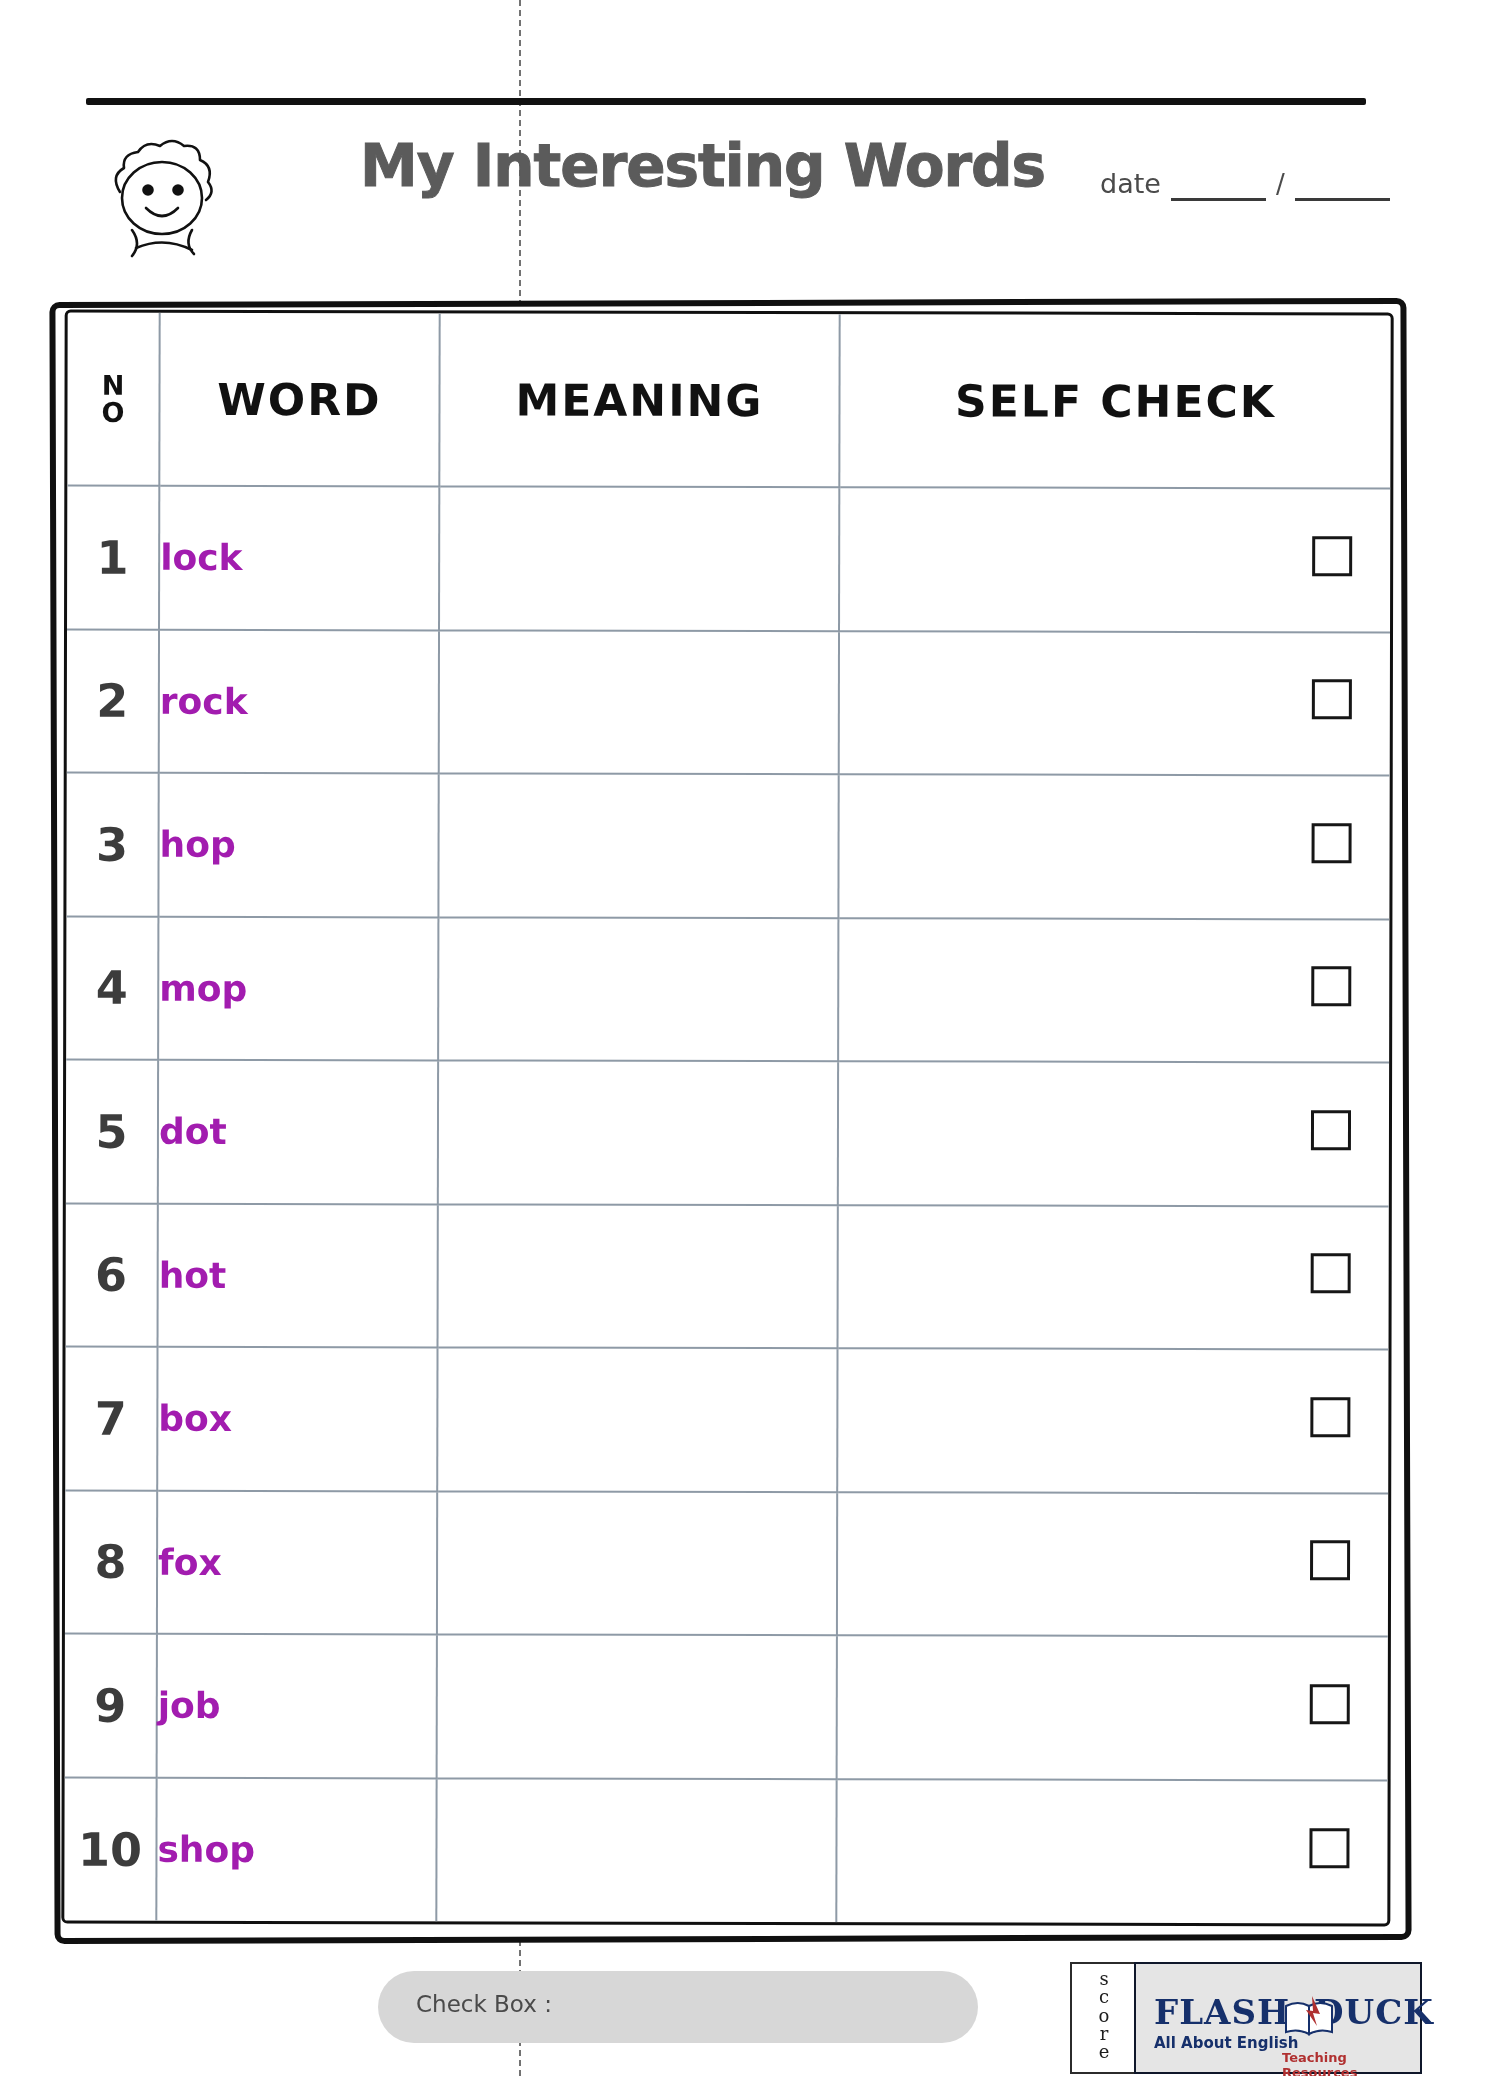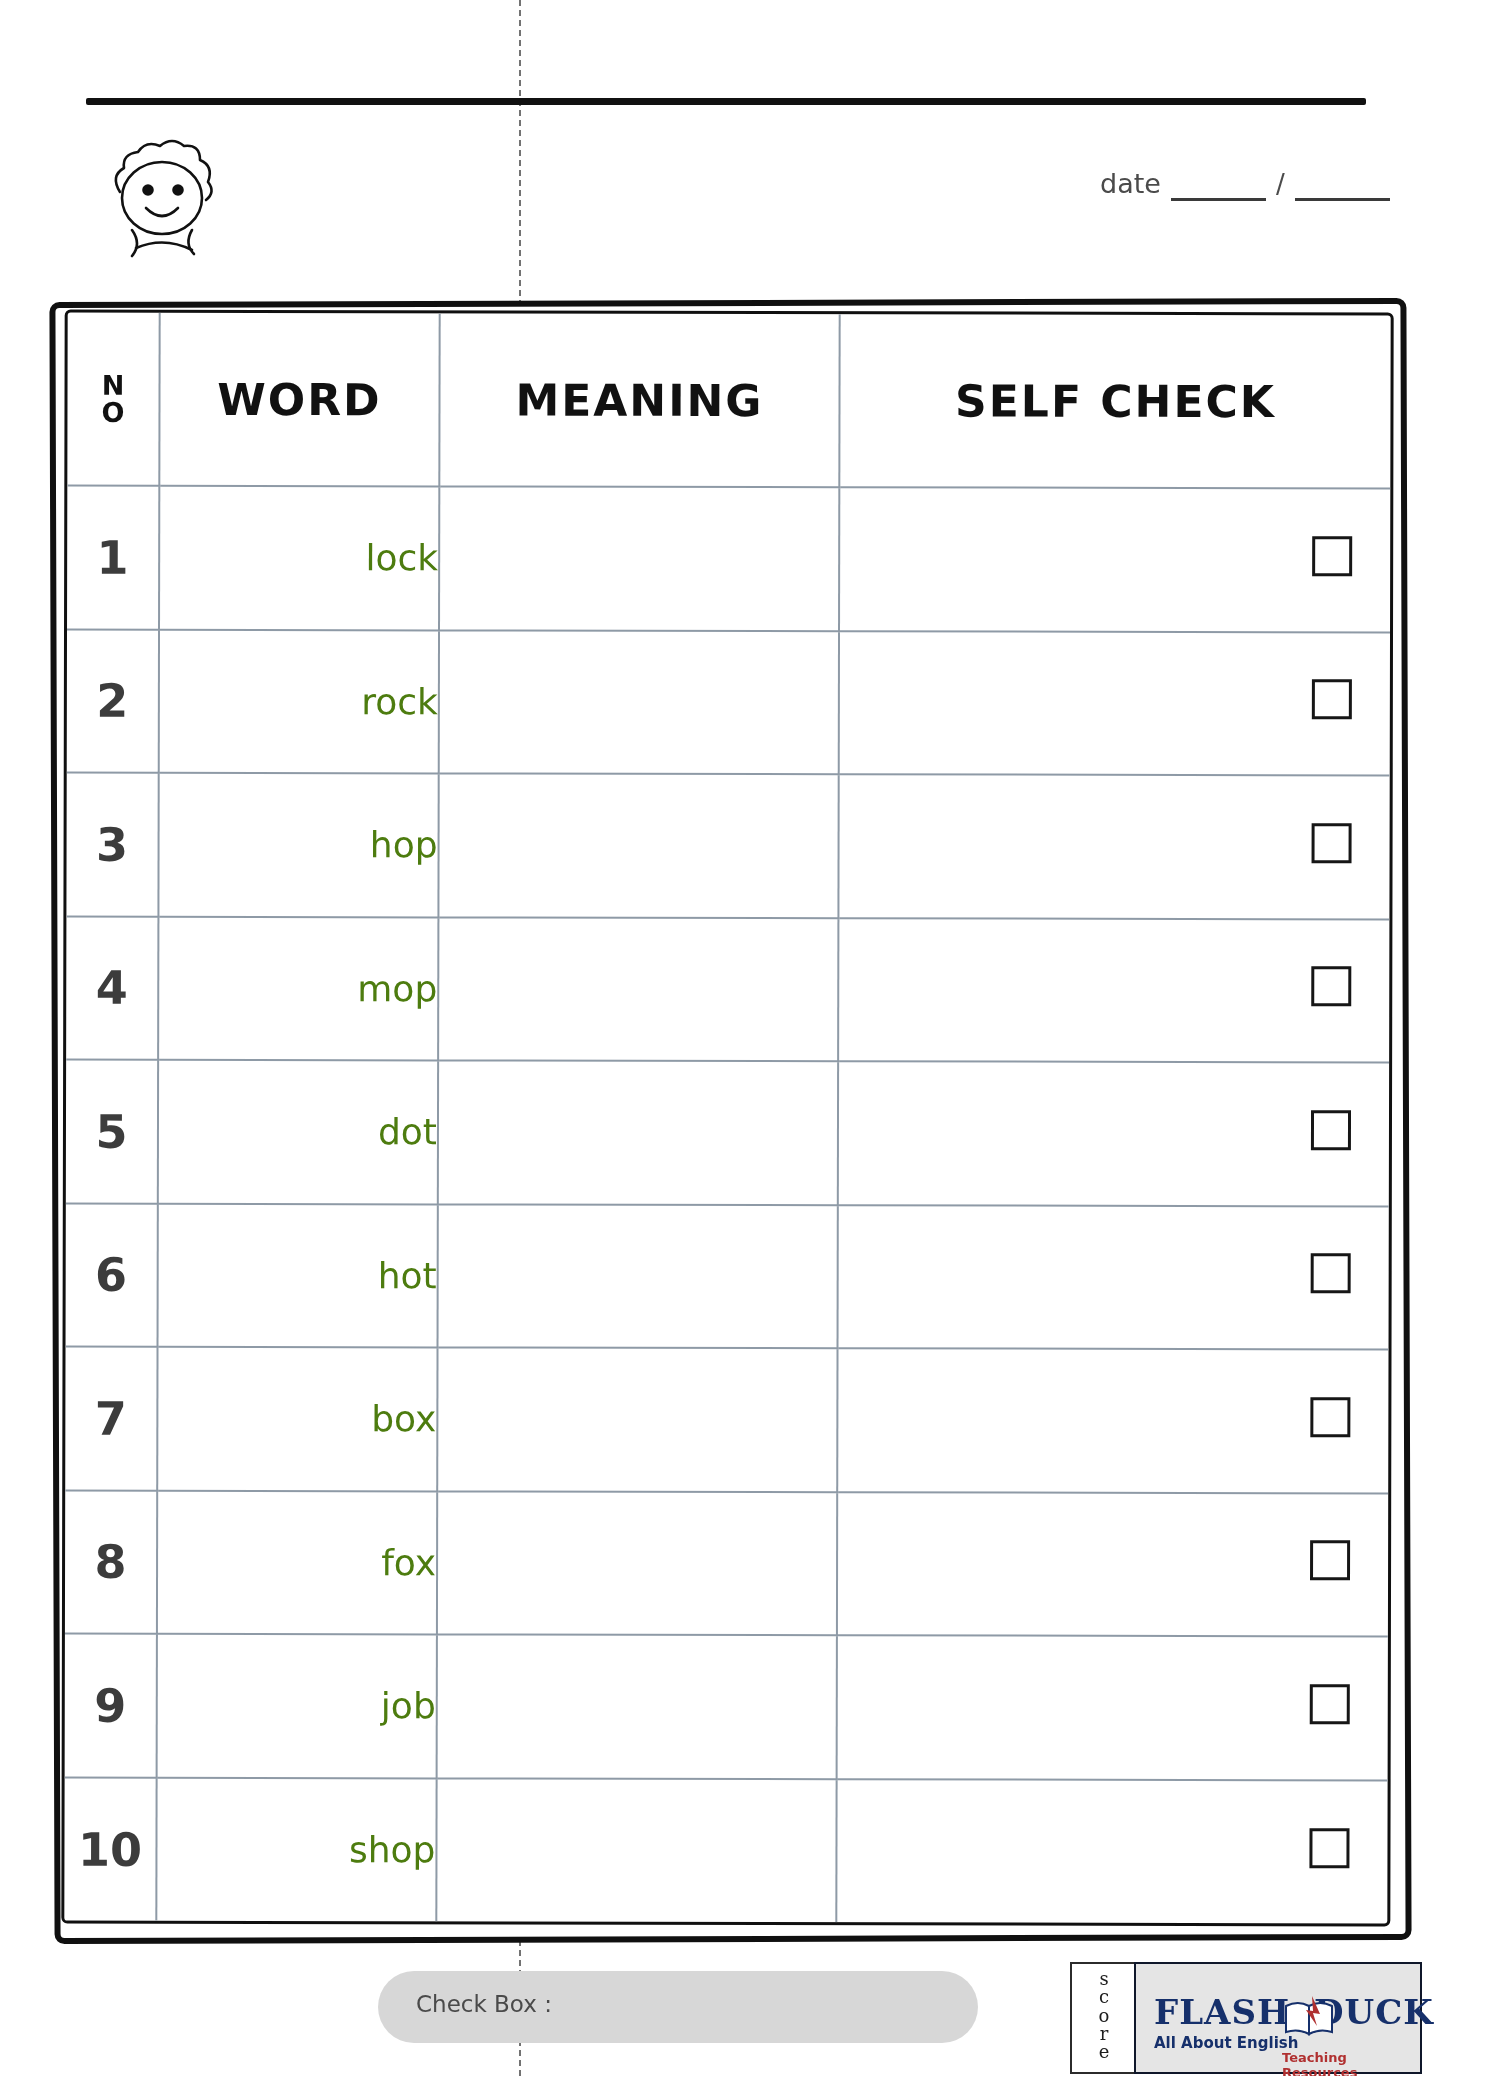--- a/index.html
+++ b/index.html
@@ -154,24 +154,24 @@
   tbody tr { height: 128px; }
   td.no {
     font-family: "DejaVu Sans", sans-serif;
     font-weight: bold;
     font-size: 46px;
     color: #3c3c3c;
     text-align: center;
   }
   td.word {
     font-family: "DejaVu Sans", sans-serif;
-    font-weight: normal;
+    font-weight: bold;
     font-size: 36px;
-    color: #4d7c0f;
-    text-align: right;
+    color: #a21caf;
+    text-align: left;
     padding-top: 16px;
   }
   td.meaning { }
   td.check { position: relative; }
   .checkbox {
     position: absolute;
     right: 38px;
     top: 50%;
     transform: translateY(-60%);
     width: 34px;
@@ -292,20 +292,21 @@
         <circle cx="68" cy="60" r="4.5" fill="#111"></circle>
         <circle cx="98" cy="60" r="4.5" fill="#111"></circle>
         <path d="M66,78 q16,16 32,0"></path>
         <path d="M52,100 q10,14 0,26"></path>
         <path d="M112,100 q-8,14 2,24"></path>
         <path d="M56,118 q28,-12 56,2"></path>
       </g>
     </svg>
   </div>
 
+  <div class="title">My Interesting Words</div>
 
   <div class="date-block">
     <span class="date-label">date</span>
     <span class="date-line"></span>
     <span class="date-slash">/</span>
     <span class="date-line"></span>
   </div>
 </div>
 
 <div class="frame-outer"></div>

